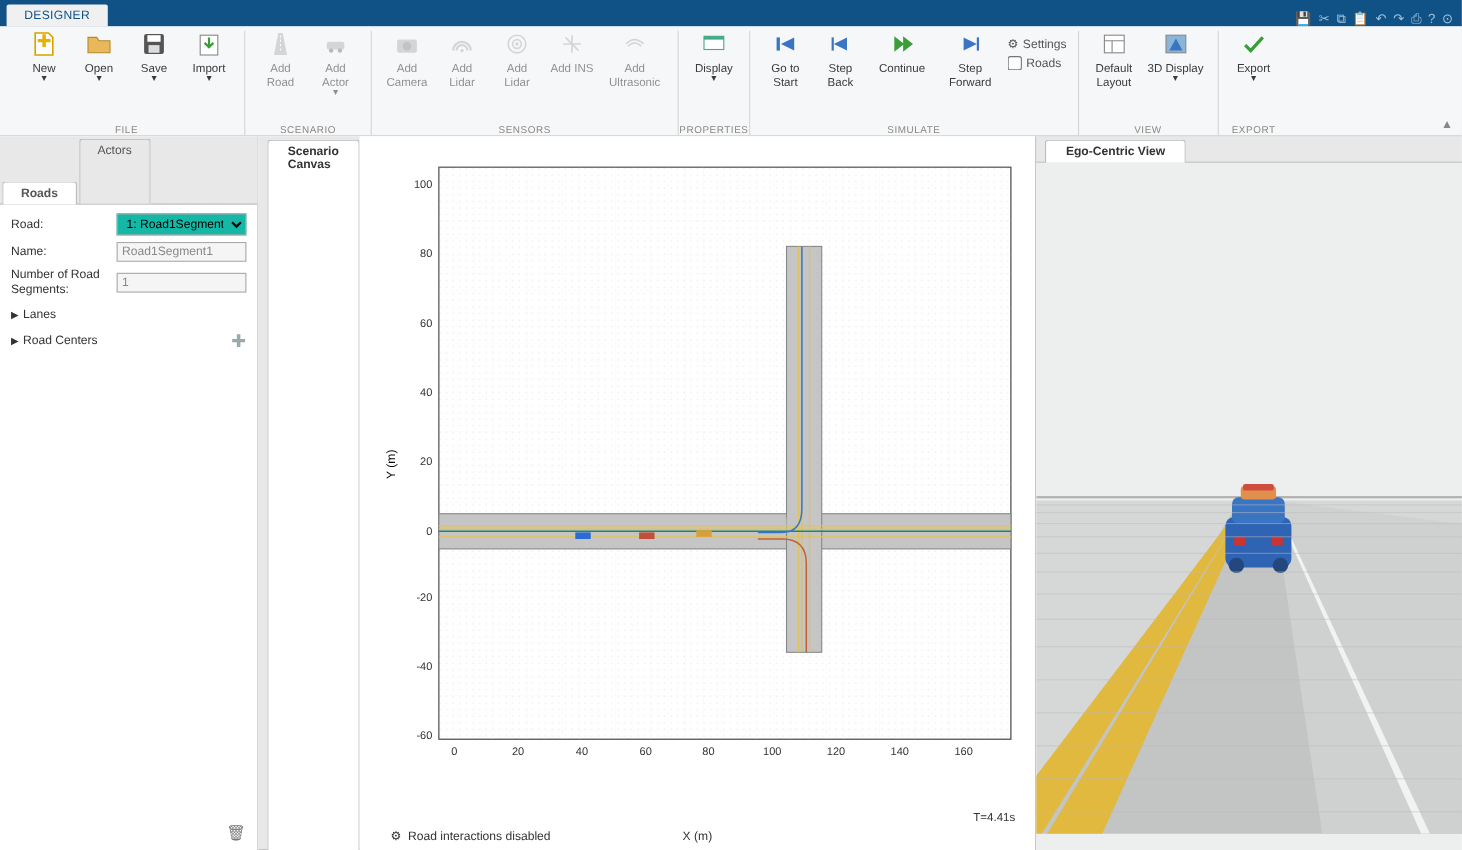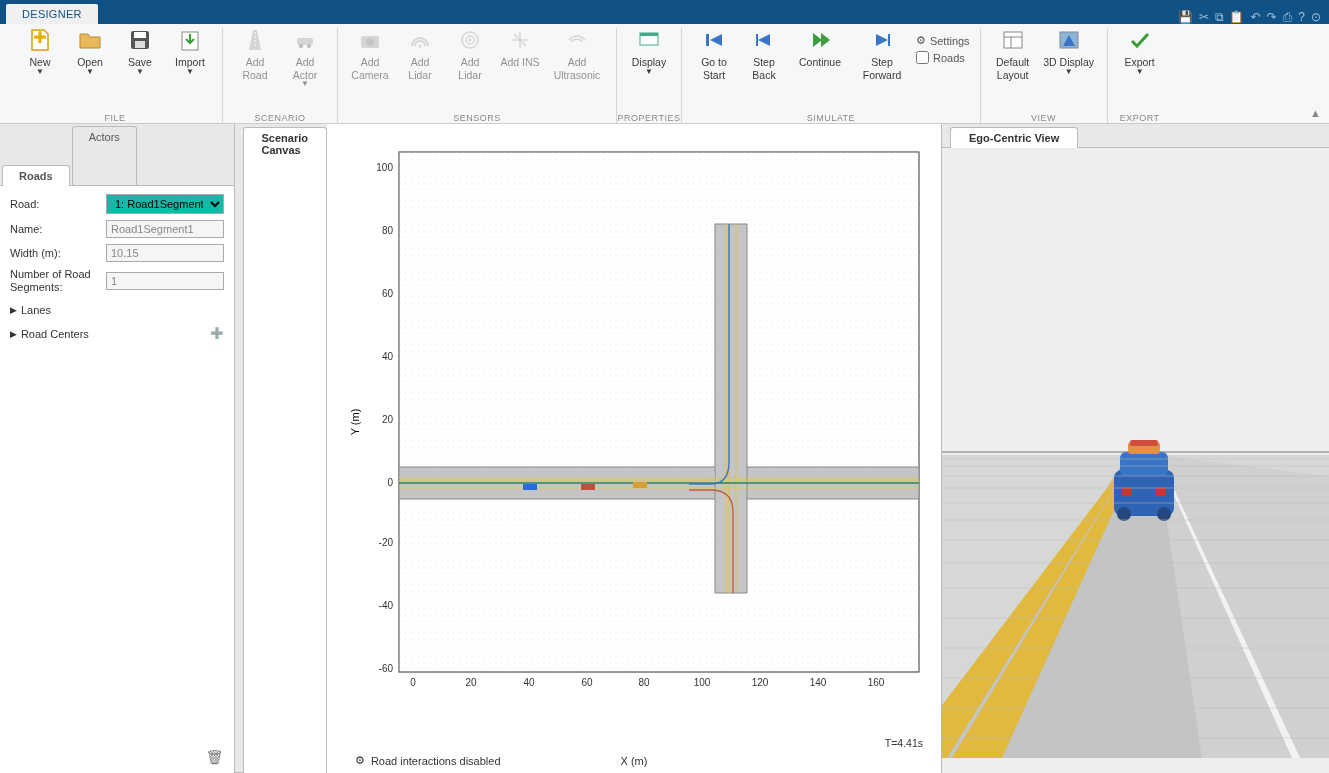--- a/index.html
+++ b/index.html
@@ -317,24 +317,20 @@
     <div class="panel-body">
       <div class="form-row">
         <label>Road:</label>
         <div class="input"><select class="combo"><option>1: Road1Segment1</option></select></div>
       </div>
       <div class="form-row">
         <label>Name:</label>
         <div class="input"><input type="text" readonly="" value="Road1Segment1" style=""></div>
       </div>
       <div class="form-row">
-        <label>Width (m):</label>
-        <div class="input"><input type="text" readonly="" value="10.15" style=""></div>
-      </div>
-      <div class="form-row">
         <label style="line-height:1.2">Number of Road Segments:</label>
         <div class="input"><input type="text" readonly="" value="1" style=""></div>
       </div>
       <div class="collapsible">
         <span class="tri">▶</span>
         <span>Lanes</span>
       </div>
       <div class="collapsible">
         <span class="tri">▶</span>
         <span>Road Centers</span>

